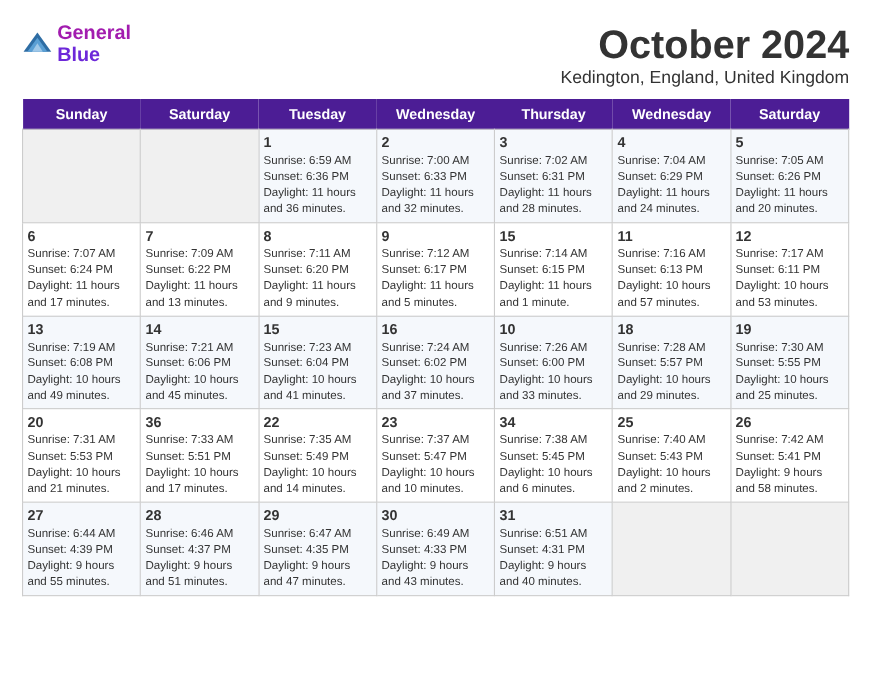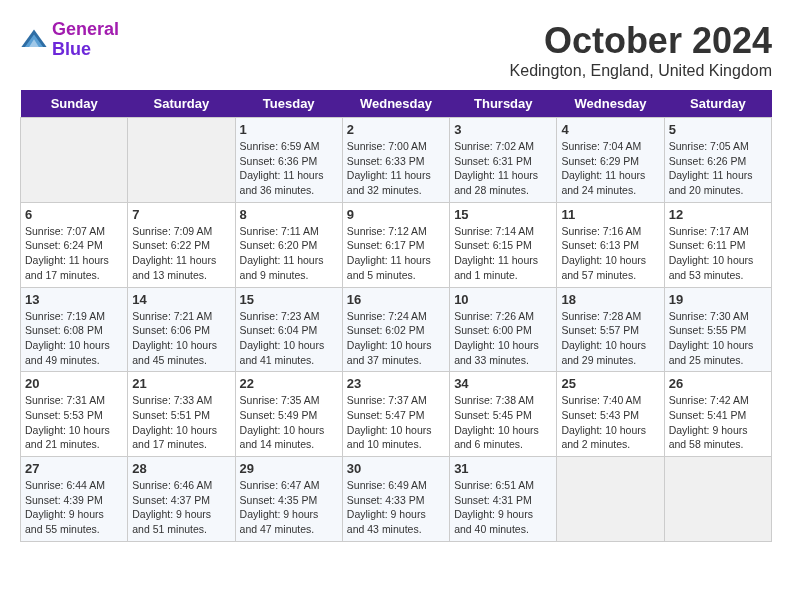--- a/index.html
+++ b/index.html
@@ -206,21 +206,21 @@
           <span class="day-num">19</span>
           <div class="day-info">Sunrise: 7:30 AM<br>Sunset: 5:55 PM<br>Daylight: 10 hours and 25 minutes.</div>
         </td>
       </tr>
       <tr>
         <td>
           <span class="day-num">20</span>
           <div class="day-info">Sunrise: 7:31 AM<br>Sunset: 5:53 PM<br>Daylight: 10 hours and 21 minutes.</div>
         </td>
         <td>
-          <span class="day-num">21</span>
+          <span class="day-num">36</span>
           <div class="day-info">Sunrise: 7:33 AM<br>Sunset: 5:51 PM<br>Daylight: 10 hours and 17 minutes.</div>
         </td>
         <td>
           <span class="day-num">22</span>
           <div class="day-info">Sunrise: 7:35 AM<br>Sunset: 5:49 PM<br>Daylight: 10 hours and 14 minutes.</div>
         </td>
         <td>
           <span class="day-num">23</span>
           <div class="day-info">Sunrise: 7:37 AM<br>Sunset: 5:47 PM<br>Daylight: 10 hours and 10 minutes.</div>
         </td>

